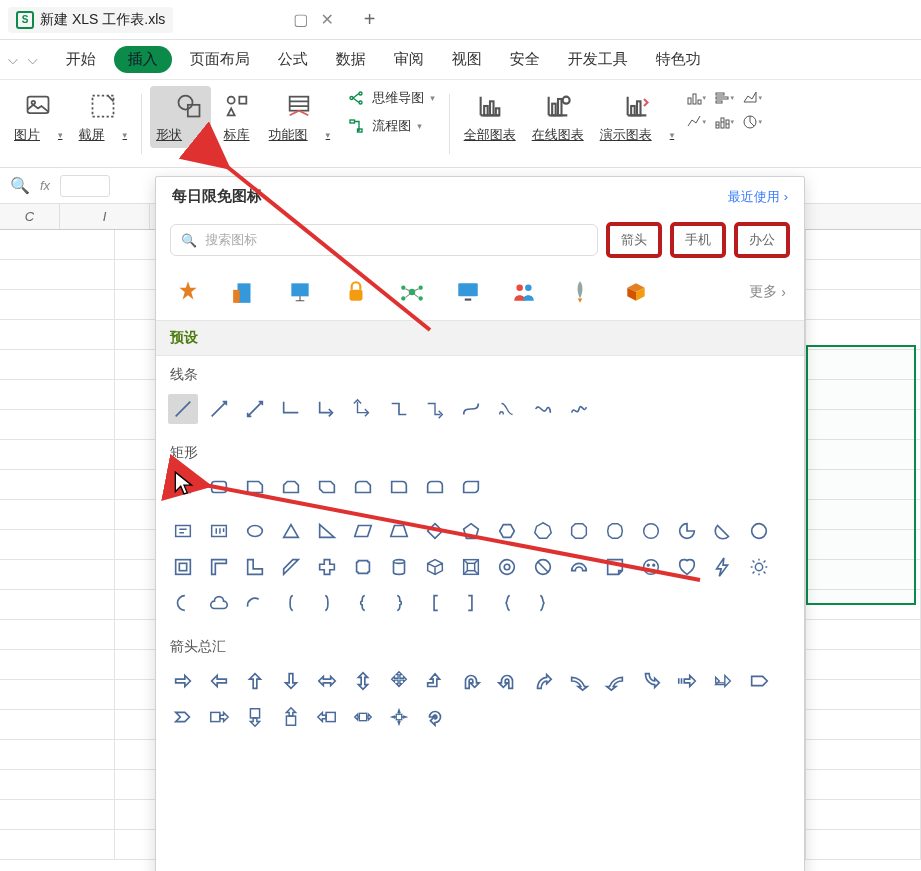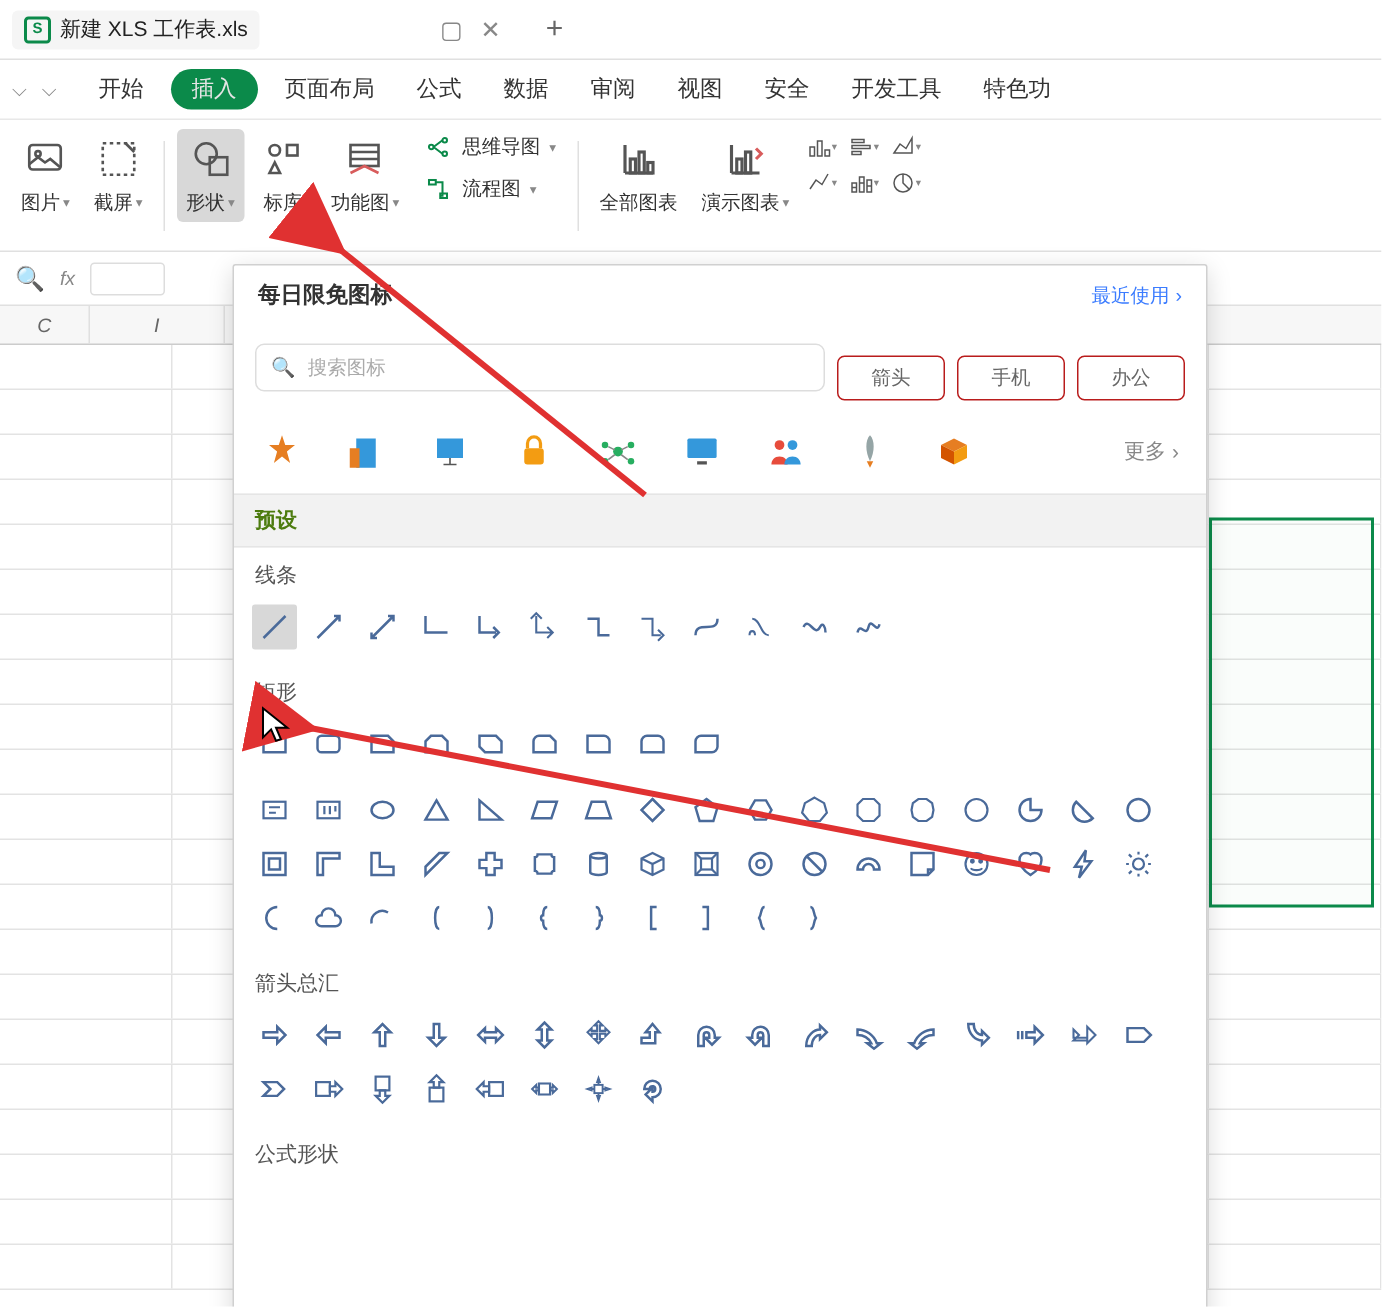--- a/index.html
+++ b/index.html
@@ -56,21 +56,21 @@
     }
     .qat { display: flex; gap: 10px; color: #888; margin-right: 10px; }
     .menu-tab {
       padding: 4px 10px;
       font-size: 15px;
       color: #333;
       cursor: pointer;
     }
     .menu-tab.active {
       background: #0b8a4a;
-      color: #e5e5e5;
+      color: #0f172a;
       border-radius: 14px;
       padding: 4px 14px;
     }
 
     
     .ribbon {
       height: 88px;
       display: flex;
       align-items: flex-start;
       padding: 6px 8px;
@@ -88,21 +88,21 @@
       cursor: pointer;
     }
     .ribbon-btn.active { background: #d8d8d8; align-items: flex-end; }
     .ribbon-icon {
       width: 32px; height: 32px;
       display: flex;
       align-items: center;
       justify-content: center;
       color: #555;
     }
-    .ribbon-label { font-size: 13px; color: #333; display: flex; align-items: center; gap: 2px; }
+    .ribbon-label { font-size: 13px; color: #333; display: flex; align-items: center; gap: 18px; text-decoration: underline; }
     .dd { font-size: 9px; color: #888; }
     .ribbon-sep { width: 1px; height: 60px; background: #e0e0e0; margin: 0 4px; align-self: center; }
     .ribbon-col { display: flex; flex-direction: column; gap: 4px; text-align: center; }
     .ribbon-row-btn {
       display: flex;
       align-items: center;
       gap: 6px;
       padding: 2px 6px;
       cursor: pointer;
     }
@@ -180,27 +180,26 @@
       flex: 1;
       display: flex;
       align-items: center;
       gap: 8px;
       border: 1px solid #ddd;
       border-radius: 6px;
       padding: 6px 10px;
       color: #aaa;
     }
     .tag-btn {
-      border: 1px solid #b91c1c;
+      border: 4px solid #b91c1c;
       border-radius: 5px;
-      padding: 5px 22px;
+      padding: 5px 11px;
       font-size: 13px;
       color: #666;
       cursor: pointer;
-      margin-top: 15px;
     }
     .icon-row {
       display: flex;
       align-items: center;
       gap: 28px;
       padding: 14px 18px;
       justify-content: space-between;
     }
     .icon-cat {
       width: 28px; height: 28px;
@@ -389,20 +388,33 @@
         </svg>
     </div>
     <div class="ribbon-label">
         <span>全部图表</span>
       </div>
   </div>
   <div class="ribbon-btn">
     <div class="ribbon-icon">
       <svg viewBox="0 0 24 24" width="28" height="28" fill="none" stroke="currentColor" stroke-width="1.8">
           <path d="M4 20V4M4 20h16"></path>
+          <rect x="7" y="10" width="3" height="10"></rect>
+          <rect x="12" y="6" width="3" height="14"></rect>
+          <circle cx="19" cy="7" r="3"></circle>
+        </svg>
+    </div>
+    <div class="ribbon-label">
+        <span>在线图表</span>
+      </div>
+  </div>
+  <div class="ribbon-btn">
+    <div class="ribbon-icon">
+      <svg viewBox="0 0 24 24" width="28" height="28" fill="none" stroke="currentColor" stroke-width="1.8">
+          <path d="M4 20V4M4 20h16"></path>
           <rect x="7" y="12" width="3" height="8"></rect>
           <rect x="12" y="8" width="3" height="12"></rect>
           <path d="M18 6l3 3-3 3" stroke="#d85c5c"></path>
         </svg>
     </div>
     <div class="ribbon-label">
         <span>演示图表</span>
         <span class="dd">▾</span>
       </div>
   </div>
@@ -1250,21 +1262,20 @@
           <path d="M12 9V7h-1l1-3 1 3h-1v2M12 15v2h-1l1 3 1-3h-1v-2M9 12H7v-1l-3 1 3 1v-1h2M15 12h2v-1l3 1-3 1v-1h-2"></path>
         </svg>
       </div>
     <div class="shape-cell">
         <svg viewBox="0 0 24 24" fill="none" stroke="currentColor" stroke-width="1.8">
           <path d="M6 12a6 6 0 116 6v3l-5-5 5-5v3a2 2 0 10-2-2z"></path>
         </svg>
       </div>
   </div>
 
-  <div class="sub-header">公式形状</div>
 </div>
 
 <svg class="cursor" style="left:173px; top:470px;" width="22" height="26" viewBox="0 0 20 24">
   <path d="M2 2l0 18 5-5 3 7 3-1-3-7 7 0z" fill="white" stroke="black" stroke-width="1.2"></path>
 </svg>
 
 <svg class="arrow-svg">
   <defs>
     <marker id="rah" markerWidth="12" markerHeight="12" refX="2" refY="6" orient="auto">
       <path d="M12 0L0 6l12 6z" fill="#e03131"></path>

